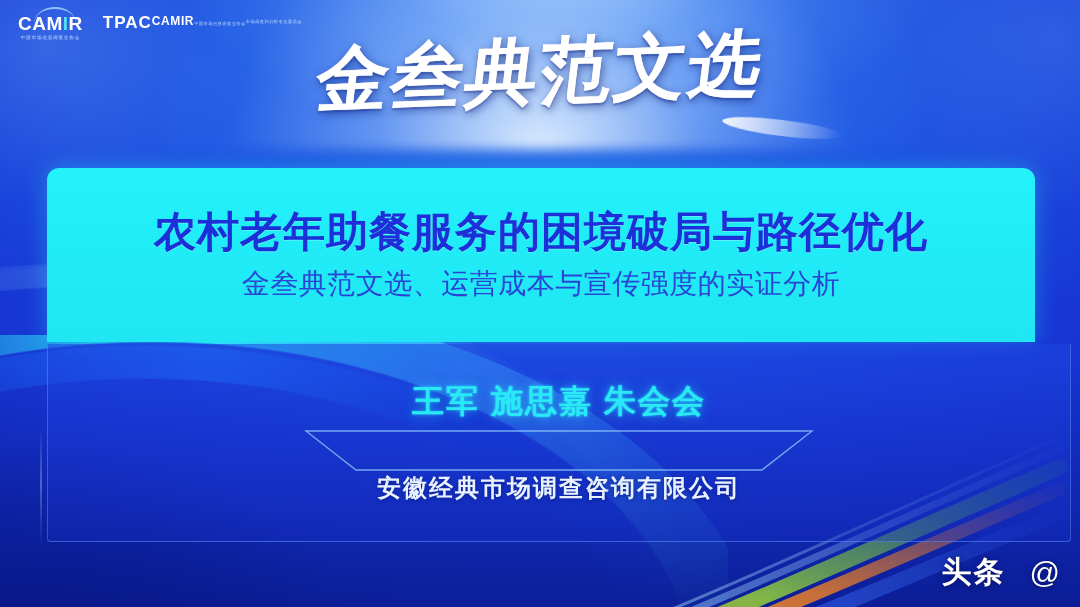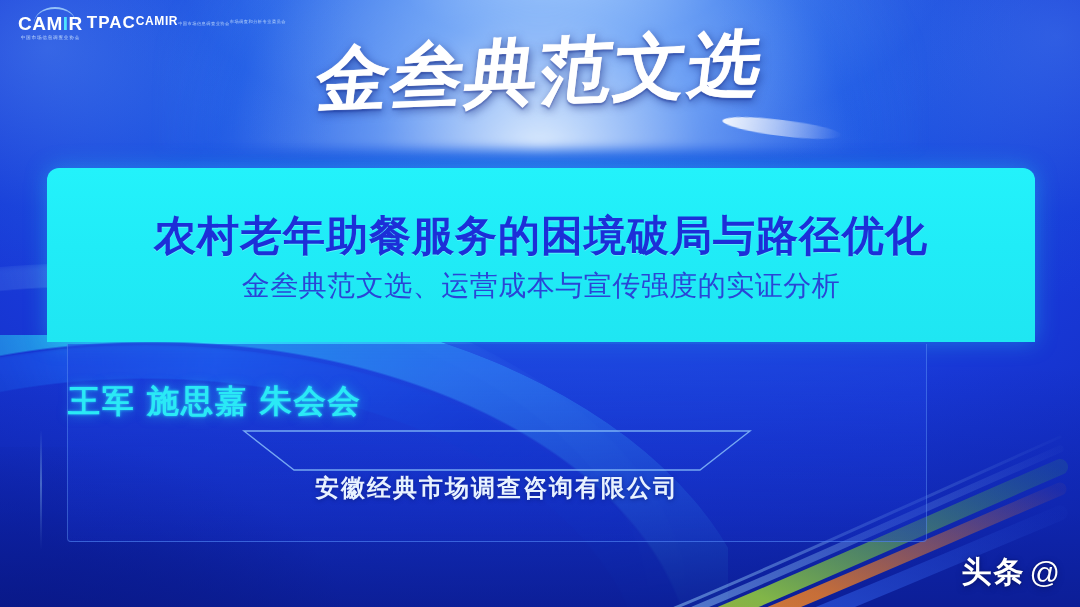--- a/index.html
+++ b/index.html
@@ -82,21 +82,21 @@
     left: 40px; top: 430px; width: 2px; height: 120px;
     background: linear-gradient(180deg, rgba(150,205,255,0) 0%, rgba(160,215,255,0.55) 45%, rgba(150,205,255,0) 100%);
   }
 
   
   .ribbons { right: -60px; bottom: -120px; width: 600px; height: 330px; }
 
   
   .logos {
     position: absolute; left: 18px; top: 14px;
-    display: flex; align-items: flex-start; gap: 4px;
+    display: flex; align-items: flex-start; gap: 20px;
   }
   .logo-block { display: flex; flex-direction: column; align-items: center; }
   .logo-camir-word {
     font-size: 19px; font-weight: 700; letter-spacing: 0.5px;
     color: #ffffff; line-height: 1;
     font-family: "Liberation Sans", sans-serif;
     position: relative;
   }
   .logo-camir-word .dot-i { color: #4de3ff; }
   .logo-arc {
@@ -154,20 +154,21 @@
   .title-banner {
     position: absolute;
     left: 47px; top: 168px; width: 988px; height: 174px;
     background: linear-gradient(180deg, #23f2fb 0%, #20ecf7 45%, #1fe6f2 100%);
     border-radius: 12px 12px 0 0;
     box-shadow: 0 0 22px rgba(40,230,250,0.35);
     display: flex; flex-direction: column;
     align-items: center; justify-content: center;
     box-sizing: border-box;
     padding: 15px 18px 10px;
+    font-family: Liberation Mono, monospace;
   }
   .paper-title {
     font-size: 42px; font-weight: 700;
     color: #1c2fd8;
     letter-spacing: 1px;
     line-height: 1.08;
     white-space: nowrap;
     text-shadow: 0 1px 0 rgba(255,255,255,0.25);
   }
   .paper-subtitle {
@@ -175,27 +176,27 @@
     font-size: 28px; font-weight: 400;
     color: #2a45d6;
     letter-spacing: 0.5px;
     line-height: 1.1;
     white-space: nowrap;
   }
 
   
   .author-panel {
     position: absolute;
-    left: 47px; top: 344px; width: 860px; height: 198px;
+    left: 47px; top: 344px; width: 1024px; height: 198px;
     box-sizing: border-box;
     background: linear-gradient(180deg, rgba(30,70,225,0.55) 0%, rgba(26,58,215,0.42) 55%, rgba(22,48,200,0.30) 100%);
     border: 1px solid rgba(120,180,255,0.35);
     border-top: none;
     border-radius: 0 0 4px 4px;
-    display: flex; flex-direction: column; align-items: flex-start; margin-left: 20px;
+    display: flex; flex-direction: column; align-items: center;
   }
   .authors {
     margin-top: 36px;
     font-size: 32px; font-weight: 700;
     color: #2ae9f6;
     letter-spacing: 2px;
     white-space: nowrap;
     text-shadow: 0 0 12px rgba(40,230,250,0.55), 0 0 3px rgba(40,230,250,0.8);
   }
   .trapezoid {
@@ -208,21 +209,21 @@
     font-size: 24px; font-weight: 700;
     color: #e8f2ff;
     letter-spacing: 2px;
     white-space: nowrap;
     text-shadow: 0 1px 4px rgba(6,20,110,0.6);
   }
 
   
   .watermark {
     position: absolute; right: 18px; bottom: 14px;
-    display: flex; align-items: center; gap: 4px;
+    display: flex; align-items: center; gap: 24px;
     font-size: 30px; font-weight: 700;
     color: #ffffff;
     letter-spacing: 2px;
     text-shadow: 0 2px 6px rgba(6,18,100,0.75), 0 0 2px rgba(0,0,0,0.4);
     white-space: nowrap;
   }
   .wm-at {
     font-size: 30px; font-weight: 400; color: #ffffff;
   }
 </style>

